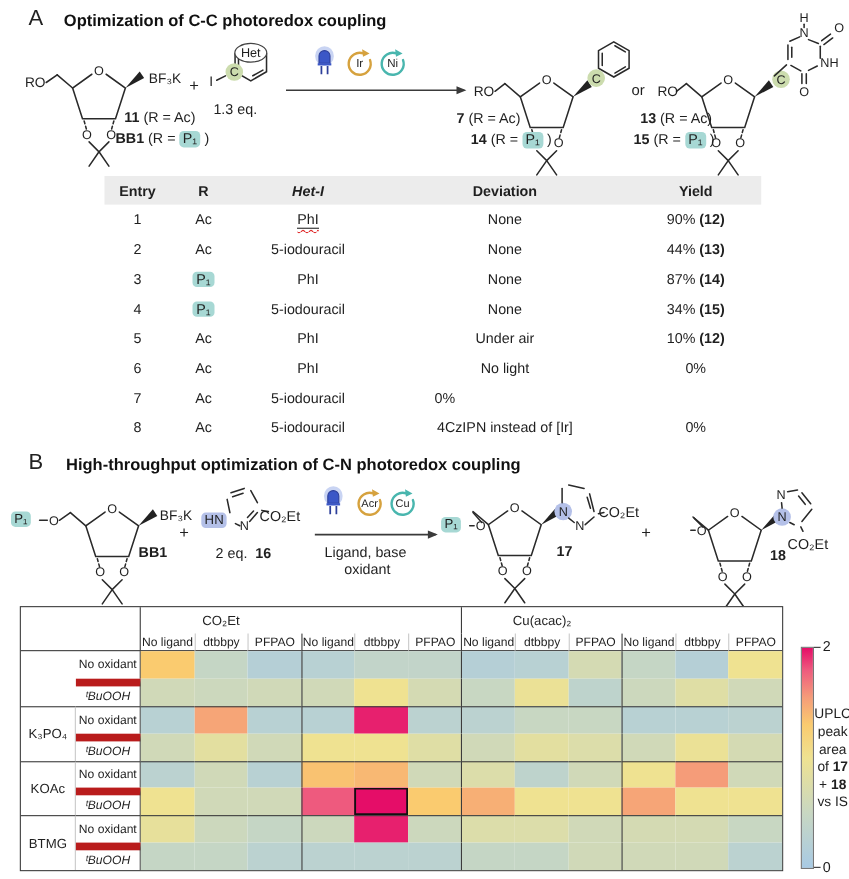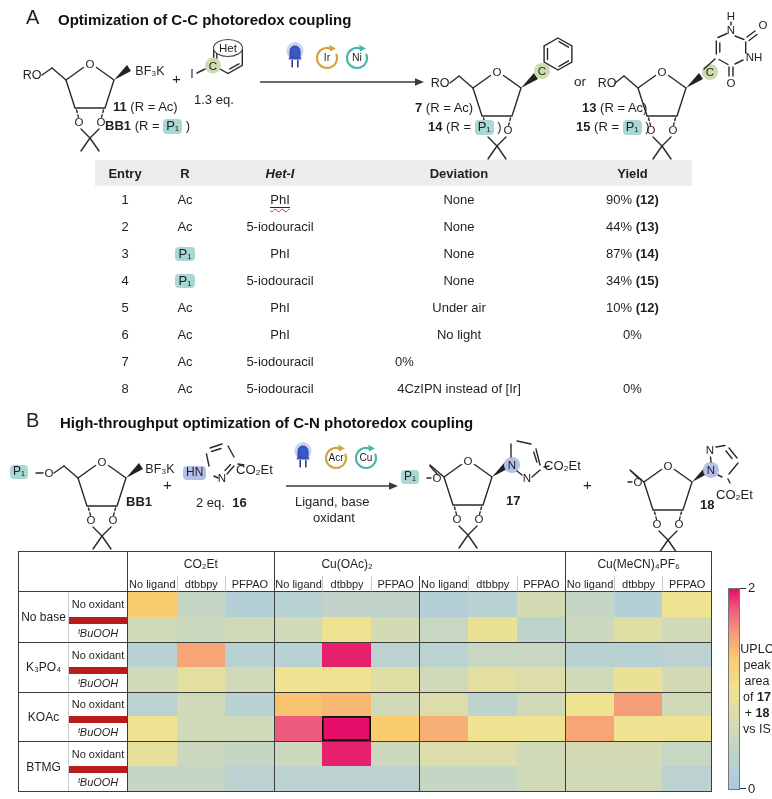--- a/index.html
+++ b/index.html
@@ -316,35 +316,33 @@
   <path class="bd" d="M140,31 L131,42"></path>
   <path class="bd" d="M124,45 L120,43"></path>
   <path class="bd" d="M130,47 L132,51"></path>
 </svg>
 <div class="abs small" style="left:716px;top:487px">CO₂Et</div>
 <div class="abs cmplbl" style="left:700px;top:497px"><b>18</b></div>
 
 <div id="heatmap" class="abs" style="grid-template-columns: 50px 59px repeat(12, 1fr); grid-template-rows: 24px 16px repeat(8, 1fr);">
     <div class="hm-cell hm-dr hm-db" style="grid-area: 1 / 1 / 3 / 3;"></div>
     <div class="hm-cell hm-cat" style="grid-area: 1 / 3 / auto / span 3;">CO₂Et</div>
-    <div class="hm-cell hm-cat hm-dl" style="grid-area: 1 / 6 / auto / span 3;">Cu(OAc)₂</div>
-    <div class="hm-cell hm-cat hm-dl" style="grid-area: 1 / 12 / auto / span 3;">Cu(MeCN)₄PF₆</div>
+    <div class="hm-cell hm-cat hm-dl" style="grid-area: 1 / 9 / auto / span 3;">Cu(acac)₂</div>
     <div class="hm-cell hm-db" style="grid-area: 2 / 3;">No ligand</div>
     <div class="hm-cell hm-db hm-ll" style="grid-area: 2 / 4;">dtbbpy</div>
     <div class="hm-cell hm-db hm-ll" style="grid-area: 2 / 5;">PFPAO</div>
     <div class="hm-cell hm-db hm-dl" style="grid-area: 2 / 6;">No ligand</div>
     <div class="hm-cell hm-db hm-ll" style="grid-area: 2 / 7;">dtbbpy</div>
     <div class="hm-cell hm-db hm-ll" style="grid-area: 2 / 8;">PFPAO</div>
     <div class="hm-cell hm-db hm-dl" style="grid-area: 2 / 9;">No ligand</div>
     <div class="hm-cell hm-db hm-ll" style="grid-area: 2 / 10;">dtbbpy</div>
     <div class="hm-cell hm-db hm-ll" style="grid-area: 2 / 11;">PFPAO</div>
     <div class="hm-cell hm-db hm-dl" style="grid-area: 2 / 12;">No ligand</div>
     <div class="hm-cell hm-db hm-ll" style="grid-area: 2 / 13;">dtbbpy</div>
     <div class="hm-cell hm-db hm-ll" style="grid-area: 2 / 14;">PFPAO</div>
-    <div class="hm-cell hm-base hm-lr" style="grid-area: 3 / 1 / span 2;">No base</div>
     <div class="hm-cell hm-dr" style="grid-area: 3 / 2;">No oxidant</div>
     <div class="hm-cell hm-dr hm-lt" style="grid-area: 4 / 2;">ᵗBuOOH</div>
     <div class="hm-cell hm-base hm-lr hm-dt" style="grid-area: 5 / 1 / span 2;">K₃PO₄</div>
     <div class="hm-cell hm-dr hm-dt" style="grid-area: 5 / 2;">No oxidant</div>
     <div class="hm-cell hm-dr hm-lt" style="grid-area: 6 / 2;">ᵗBuOOH</div>
     <div class="hm-cell hm-base hm-lr hm-dt" style="grid-area: 7 / 1 / span 2;">KOAc</div>
     <div class="hm-cell hm-dr hm-dt" style="grid-area: 7 / 2;">No oxidant</div>
     <div class="hm-cell hm-dr hm-lt" style="grid-area: 8 / 2;">ᵗBuOOH</div>
     <div class="hm-cell hm-base hm-lr hm-dt" style="grid-area: 9 / 1 / span 2;">BTMG</div>
     <div class="hm-cell hm-dr hm-dt" style="grid-area: 9 / 2;">No oxidant</div>

